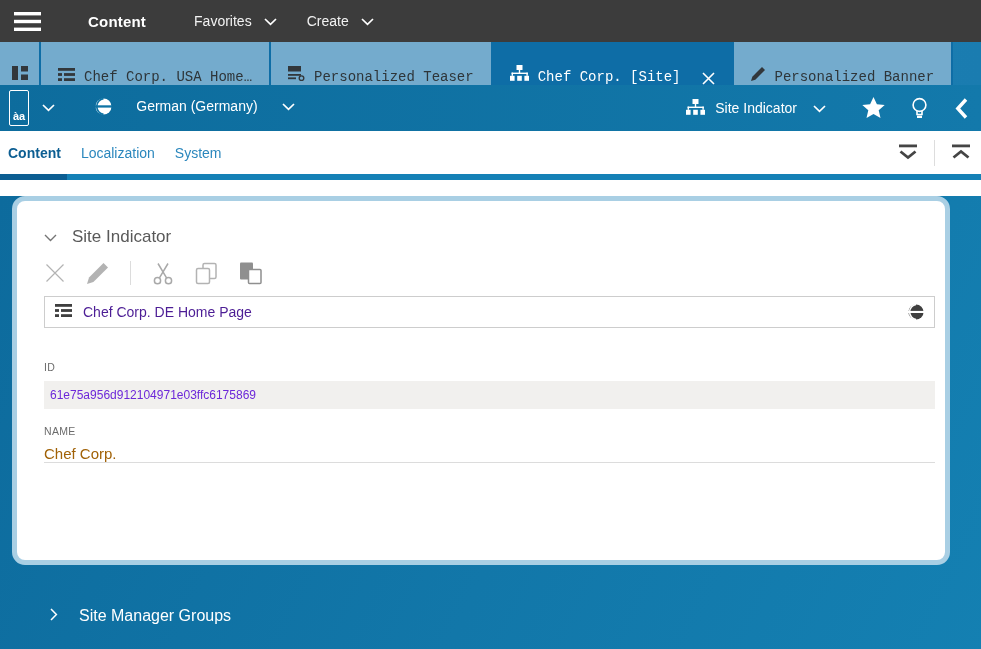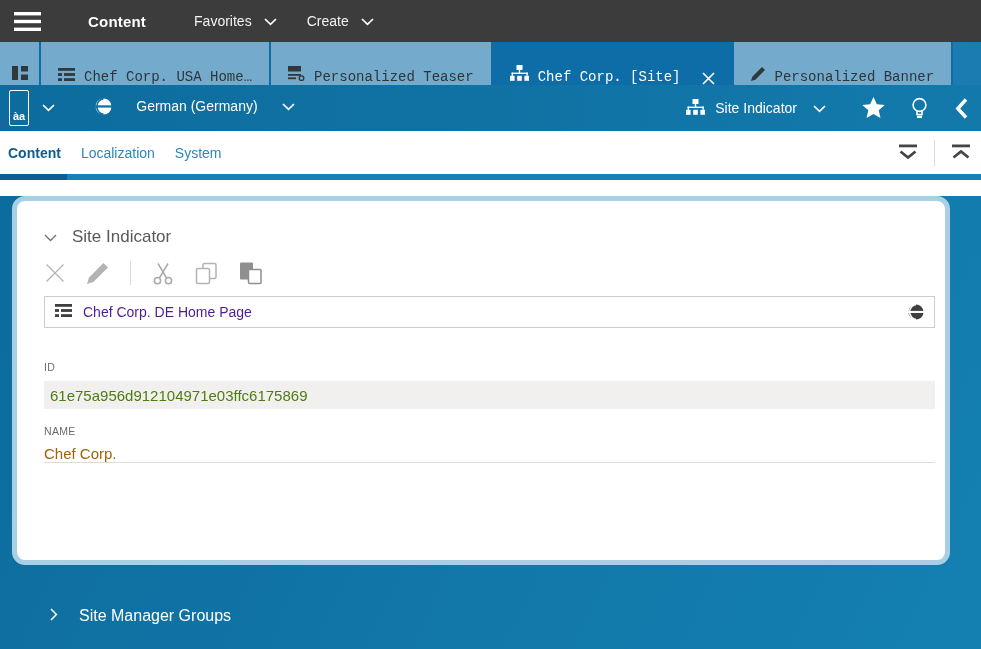--- a/index.html
+++ b/index.html
@@ -78,21 +78,21 @@
   .icon-btn { display: flex; align-items: center; cursor: pointer; }
   .linkfield {
     margin-top: 10px; height: 32px; border: 1px solid #cdcdcd; border-radius: 0;
     display: flex; align-items: center; padding: 0 10px; gap: 11px;
     color: #4c1d95; font-size: 14px; justify-content: space-between;
   }
   .linkfield .globe-right { margin-left: auto; display: flex; align-items: center; cursor: pointer; }
   .id-field {
     margin-top: 8px; height: 28px; background: #f1f0ee;
     display: flex; align-items: center; padding-left: 6px;
-    font-size: 15px; color: #4d7c0f;
+    font-size: 12px; color: #6d28d9;
   }
   .name-field {
     margin-top: 8px; border-bottom: 1px solid #dcdcdc;
     font-size: 15px; color: #a16207;
   }
   .collapsed-row {
     margin: 42px 0 0 50px; display: flex; align-items: center; gap: 21px;
     color: #fff; font-size: 16px; cursor: pointer;
   }
 </style>

